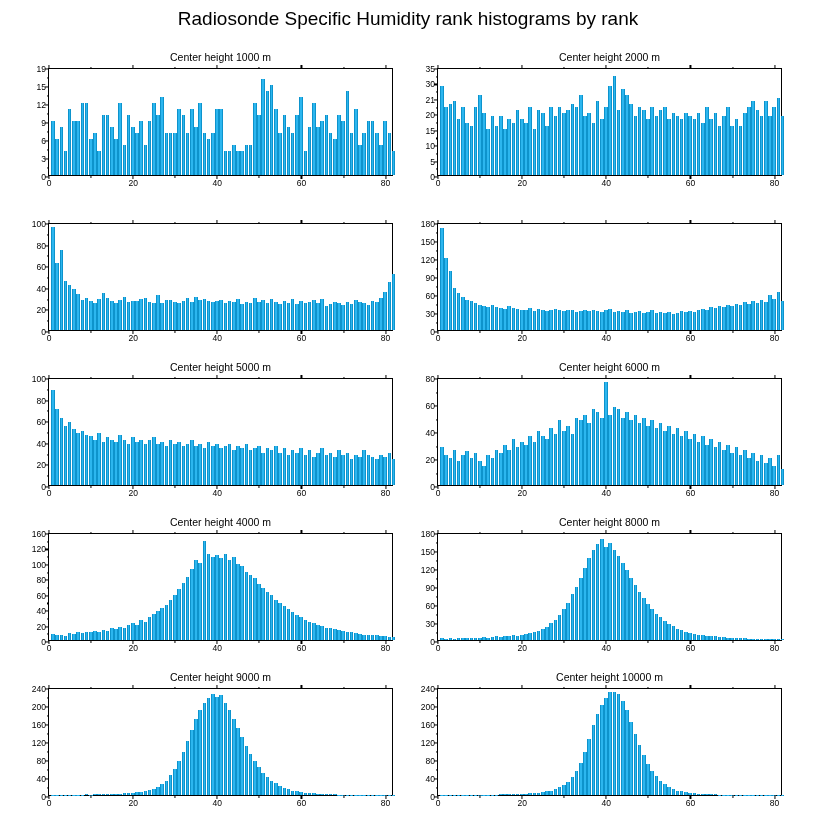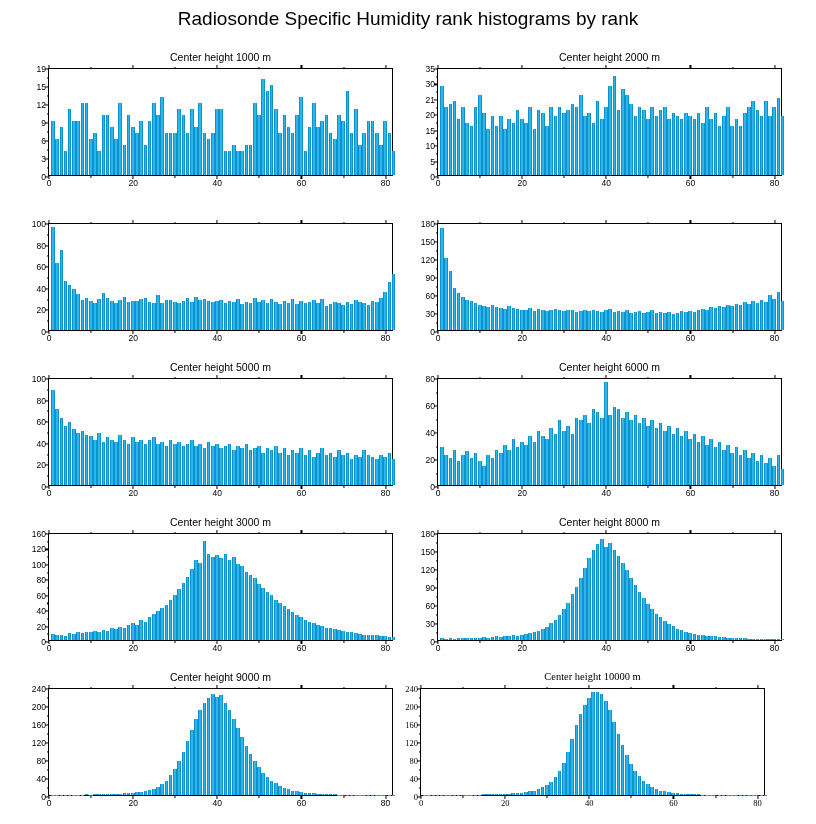--- a/index.html
+++ b/index.html
@@ -899,21 +899,21 @@
           <div class="xtickmark minor top" style="left: 42.0732px;"></div>
           <div class="xtickmark minor" style="left: 126.22px;"></div>
           <div class="xtickmark minor top" style="left: 126.22px;"></div>
           <div class="xtickmark minor" style="left: 210.366px;"></div>
           <div class="xtickmark minor top" style="left: 210.366px;"></div>
           <div class="xtickmark minor" style="left: 294.512px;"></div>
           <div class="xtickmark minor top" style="left: 294.512px;"></div>
         </div>
       </div>
       <div class="panel" style="left: 2px; top: 475px; width: 397px; height: 144px;">
-        <div class="panel-title" style="left: 46px; width: 345px;">Center height 3000 m</div>
+        <div class="panel-title" style="left: 46px; width: 345px;">Center height 4000 m</div>
         <div class="plotbox" style="left: 46px; top: 18px; width: 345px; height: 108px;">
           <div class="bars">
             <div class="bar" style="left: 2.10366px; width: 3.57622px; height: 6.17143px; background: rgb(44, 182, 239);"></div>
             <div class="bar" style="left: 6.31098px; width: 3.57622px; height: 4.62857px; background: rgb(44, 182, 239);"></div>
             <div class="bar" style="left: 10.5183px; width: 3.57622px; height: 5.4px; background: rgb(44, 182, 239);"></div>
             <div class="bar" style="left: 14.7256px; width: 3.57622px; height: 3.85714px; background: rgb(44, 182, 239);"></div>
             <div class="bar" style="left: 18.9329px; width: 3.57622px; height: 6.94286px; background: rgb(44, 182, 239);"></div>
             <div class="bar" style="left: 23.1402px; width: 3.57622px; height: 6.17143px; background: rgb(44, 182, 239);"></div>
             <div class="bar" style="left: 27.3476px; width: 3.57622px; height: 7.71429px; background: rgb(44, 182, 239);"></div>
             <div class="bar" style="left: 31.5549px; width: 3.57622px; height: 6.94286px; background: rgb(44, 182, 239);"></div>
@@ -1297,21 +1297,21 @@
           <div class="xtickmark minor" style="left: 42.0732px;"></div>
           <div class="xtickmark minor top" style="left: 42.0732px;"></div>
           <div class="xtickmark minor" style="left: 126.22px;"></div>
           <div class="xtickmark minor top" style="left: 126.22px;"></div>
           <div class="xtickmark minor" style="left: 210.366px;"></div>
           <div class="xtickmark minor top" style="left: 210.366px;"></div>
           <div class="xtickmark minor" style="left: 294.512px;"></div>
           <div class="xtickmark minor top" style="left: 294.512px;"></div>
         </div>
       </div>
-      <div class="panel" style="left: 374px; top: 630px; width: 397px; height: 144px; font-family: Liberation Serif, serif;">
+      <div class="panel" style="left: 391px; top: 630px; width: 397px; height: 144px;">
         <div class="panel-title" style="left: 46px; width: 345px;">Center height 10000 m</div>
         <div class="plotbox" style="left: 46px; top: 18px; width: 345px; height: 108px;">
           <div class="bars">
             <div class="bar" style="left: 2.10366px; width: 3.57622px; height: 0.5px; background: rgb(44, 182, 239);"></div>
             <div class="bar" style="left: 6.31098px; width: 3.57622px; height: 0.5px; background: rgb(44, 182, 239);"></div>
             <div class="bar" style="left: 10.5183px; width: 3.57622px; height: 0.5px; background: rgb(44, 182, 239);"></div>
             <div class="bar" style="left: 14.7256px; width: 3.57622px; height: 0.5px; background: rgb(44, 182, 239);"></div>
             <div class="bar" style="left: 18.9329px; width: 3.57622px; height: 0.5px; background: rgb(44, 182, 239);"></div>
             <div class="bar" style="left: 23.1402px; width: 3.57622px; height: 0.5px; background: rgb(44, 182, 239);"></div>
             <div class="bar" style="left: 27.3476px; width: 3.57622px; height: 0.5px; background: rgb(44, 182, 239);"></div>

